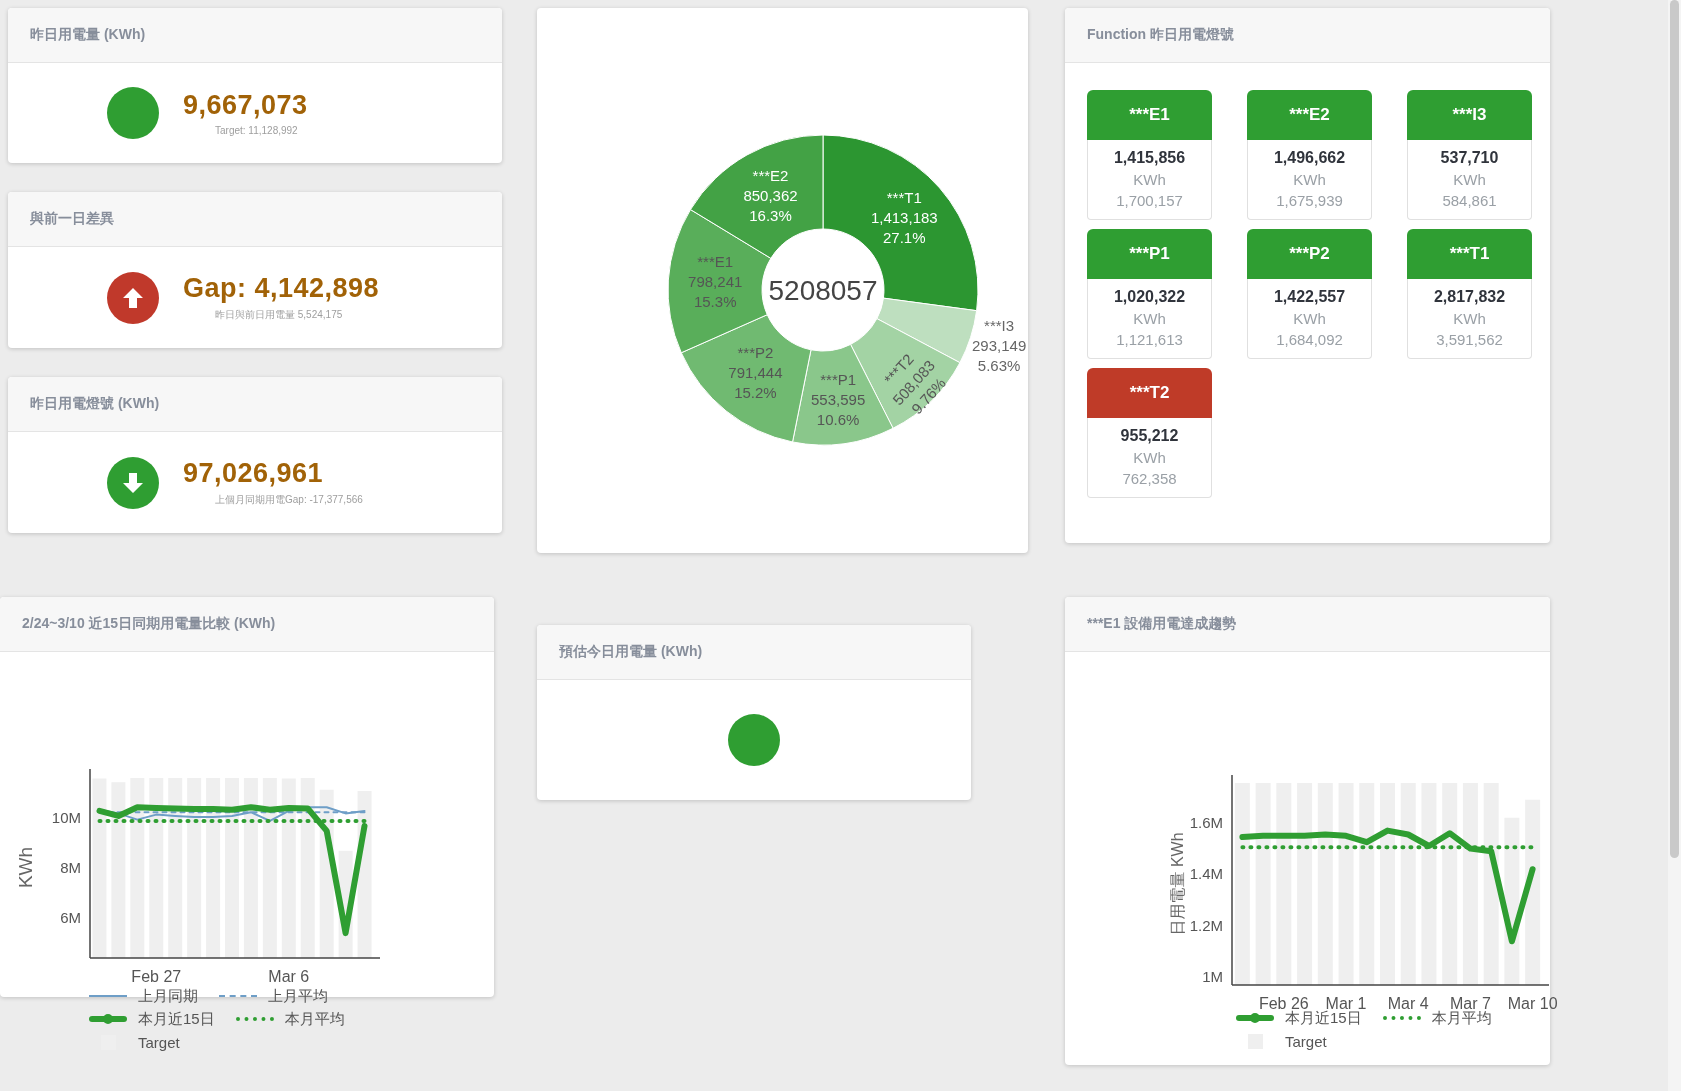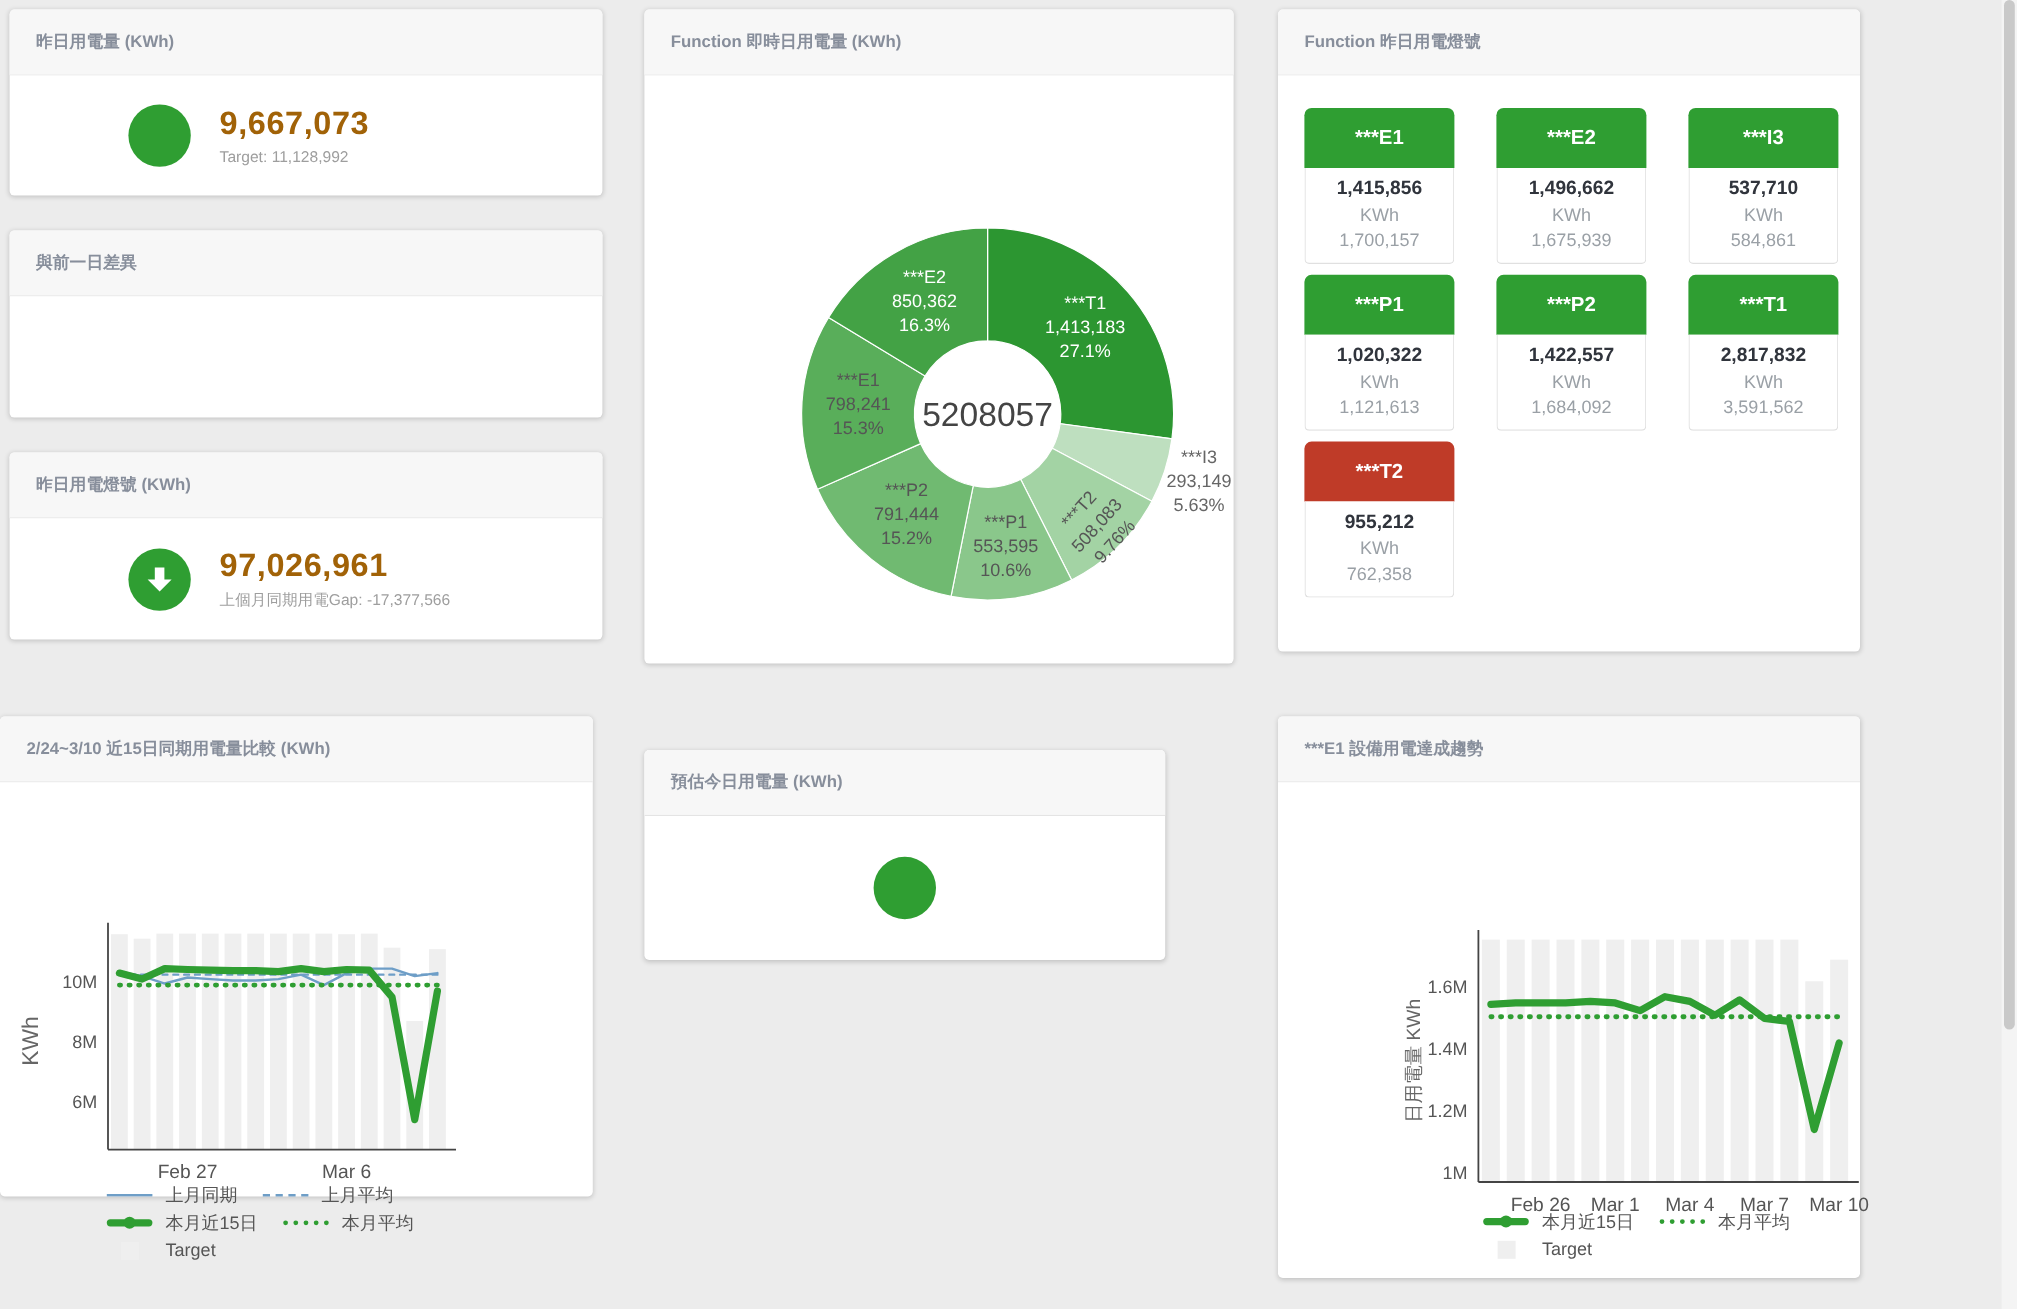--- a/index.html
+++ b/index.html
@@ -42,21 +42,21 @@
   .circle {
     width:52px; height:52px; border-radius:50%;
     display:flex; align-items:center; justify-content:center;
     flex:0 0 auto;
   }
   .circle[data-status="green"] { background:#2f9e32; }
   .circle[data-status="red"]   { background:#c0392b; }
   .stat-text { min-width:220px; }
   .stat-text.right { text-align:right; min-width:190px; }
   .stat-value { font-size:27px; font-weight:bold; color:#a16207; letter-spacing:.5px; }
-  .stat-sub   { font-size:13px; color:#9e9e9e; margin-top:4px; }
+  .stat-sub   { font-size:10px; color:#9e9e9e; margin-top:4px;margin-left:32px; }
   .stat-sub.time { color:#7d91a3; }
 
   
   .tiles {
     display:grid;
     grid-template-columns:repeat(3,125px);
     column-gap:35px;
     row-gap:9px;
     padding:27px 0 0 22px;
   }
@@ -108,39 +108,49 @@
     <span class="circle" data-status="green"></span>
     <div class="stat-text">
       <div class="stat-value">9,667,073</div>
       <div class="stat-sub">Target: 11,128,992</div>
     </div>
   </div>
 </section>
 
 <section class="card" style="left:8px;top:192px;width:494px;height:156px">
   <div class="card-header">與前一日差異</div>
+  <div class="stat-body">
+    <span class="circle" data-status="red">
+      <svg width="26" height="26" viewBox="0 0 26 26">
+          <path d="M13 3 L23 13 H17 V23 H9 V13 H3 Z" fill="#fff"></path>
+        </svg>
+    </span>
+    <div class="stat-text">
+      <div class="stat-value">Gap: 4,142,898</div>
+      <div class="stat-sub">昨日與前日用電量 5,524,175</div>
+    </div>
+  </div>
 </section>
 
 <section class="card" style="left:8px;top:377px;width:494px;height:156px">
   <div class="card-header">昨日用電燈號 (KWh)</div>
   <div class="stat-body">
     <span class="circle" data-status="green">
       <svg width="26" height="26" viewBox="0 0 26 26" style="transform:rotate(180deg)">
           <path d="M13 3 L23 13 H17 V23 H9 V13 H3 Z" fill="#fff"></path>
         </svg>
     </span>
     <div class="stat-text">
       <div class="stat-value">97,026,961</div>
       <div class="stat-sub">上個月同期用電Gap: -17,377,566</div>
     </div>
   </div>
 </section>
 
 <section class="card" style="left:537px;top:8px;width:491px;height:545px">
-  <div class="card-header">Function 即時日用電量 (KWh)</div>
   <div class="card-body">
     <svg id="donut-svg" class="chart" width="491" height="490">
         <path d="M286,127A155,155 0 0 1 439.61417519669374,302.6805507334666L346.45461088386014,290.1387973854288A61,61 0 0 0 286,221Z" fill="#2c9631" stroke="#fff" stroke-width="1"></path>
         <text x="367.3026592382449" y="210.90937051347888" text-anchor="middle" fill="#ffffff" font-size="15"><tspan x="367.3026592382449" dy="-16">***T1</tspan><tspan x="367.3026592382449" dy="20">1,413,183</tspan><tspan x="367.3026592382449" dy="20">27.1%</tspan></text>
         <path d="M439.61417519669374,302.6805507334666A155,155 0 0 1 422.91049451222614,354.66716240791095L339.88090429190834,310.5980445605327A61,61 0 0 0 346.45461088386014,290.1387973854288Z" fill="#bedfbf" stroke="#fff" stroke-width="1"></path>
         <text x="462.13150267632955" y="338.5923472297987" text-anchor="middle" fill="#666666" font-size="15"><tspan x="462.13150267632955" dy="-16">***I3</tspan><tspan x="462.13150267632955" dy="20">293,149</tspan><tspan x="462.13150267632955" dy="20">5.63%</tspan></text>
         <path d="M422.91049451222614,354.66716240791095A155,155 0 0 1 356.0490920321501,420.26830694512523L313.5677071868462,336.41526918485573A61,61 0 0 0 339.88090429190834,310.5980445605327Z" fill="#a3d3a4" stroke="#fff" stroke-width="1"></path>
         <text x="377.74553843383245" y="375.5080540781711" text-anchor="middle" fill="#555555" font-size="15" transform="rotate(-48 377.74553843383245 375.5080540781711)"><tspan x="377.74553843383245" dy="-16">***T2</tspan><tspan x="377.74553843383245" dy="20">508,083</tspan><tspan x="377.74553843383245" dy="20">9.76%</tspan></text>
         <path d="M356.0490920321501,420.26830694512523A155,155 0 0 1 255.53691604096167,433.9769736364841L274.01130244192683,341.81029285048726A61,61 0 0 0 313.5677071868462,336.41526918485573Z" fill="#8ac78b" stroke="#fff" stroke-width="1"></path>
         <text x="301.13534630662934" y="392.9726150551495" text-anchor="middle" fill="#555555" font-size="15"><tspan x="301.13534630662934" dy="-16">***P1</tspan><tspan x="301.13534630662934" dy="20">553,595</tspan><tspan x="301.13534630662934" dy="20">10.6%</tspan></text>

